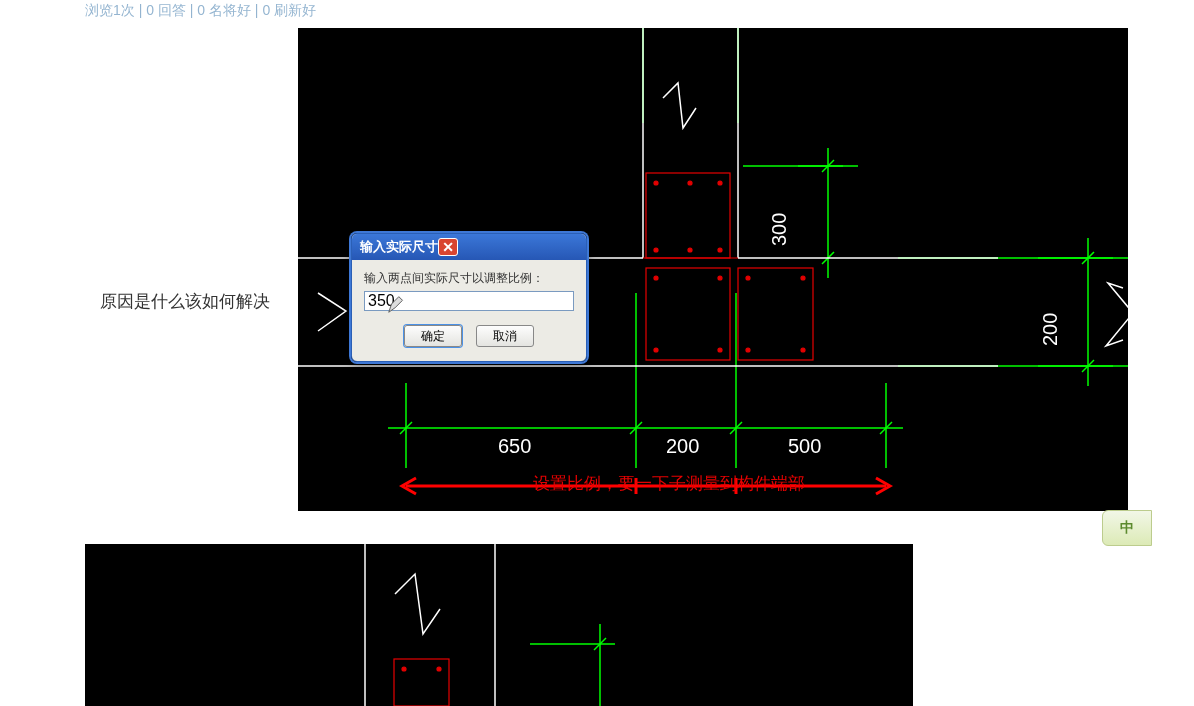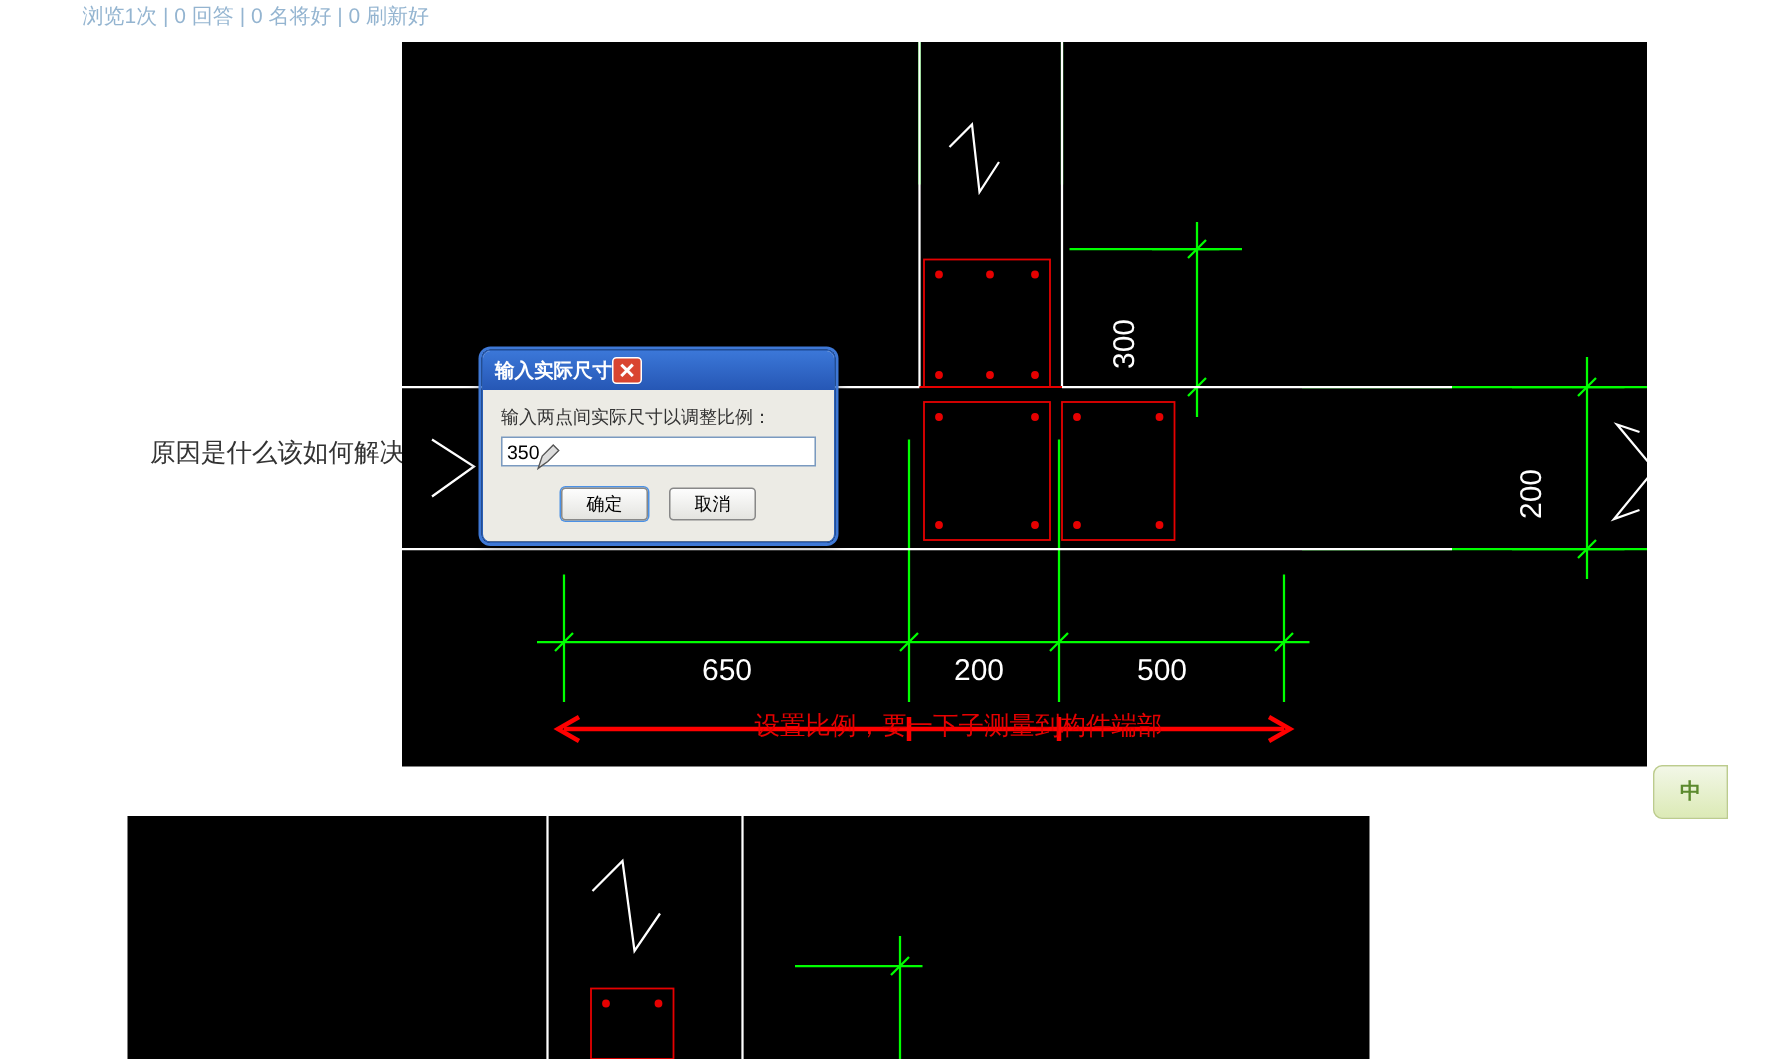--- a/index.html
+++ b/index.html
@@ -5,21 +5,21 @@
     * { margin: 0; padding: 0; box-sizing: border-box; }
     body {
       font-family: "Microsoft YaHei", Arial, sans-serif;
       background: #fff;
       width: 1194px;
       height: 706px;
       overflow: hidden;
       position: relative;
     }
     .page {
-      padding-left: 55px;
+      padding-left: 85px;
       padding-top: 0;
     }
     .stats {
       color: #2b6ca3;
       font-size: 14px;
       padding: 2px 0 8px;
       opacity: 0.5;
     }
     .question-text {
       color: #333;
@@ -98,21 +98,21 @@
     }
     .dialog-label {
       color: #333;
       margin-bottom: 4px;
     }
     .dialog-input {
       width: 100%;
       height: 20px;
       border: 1px solid #7a9ac0;
       padding: 1px 3px;
-      font-size: 13px;
+      font-size: 16px;
       background: #fff;
       color: #000;
     }
     .dialog-input::selection { background: #2b5fb5; color:#fff; }
     .dialog-buttons {
       display: flex;
       justify-content: center;
       gap: 14px;
       margin-top: 14px;
     }

